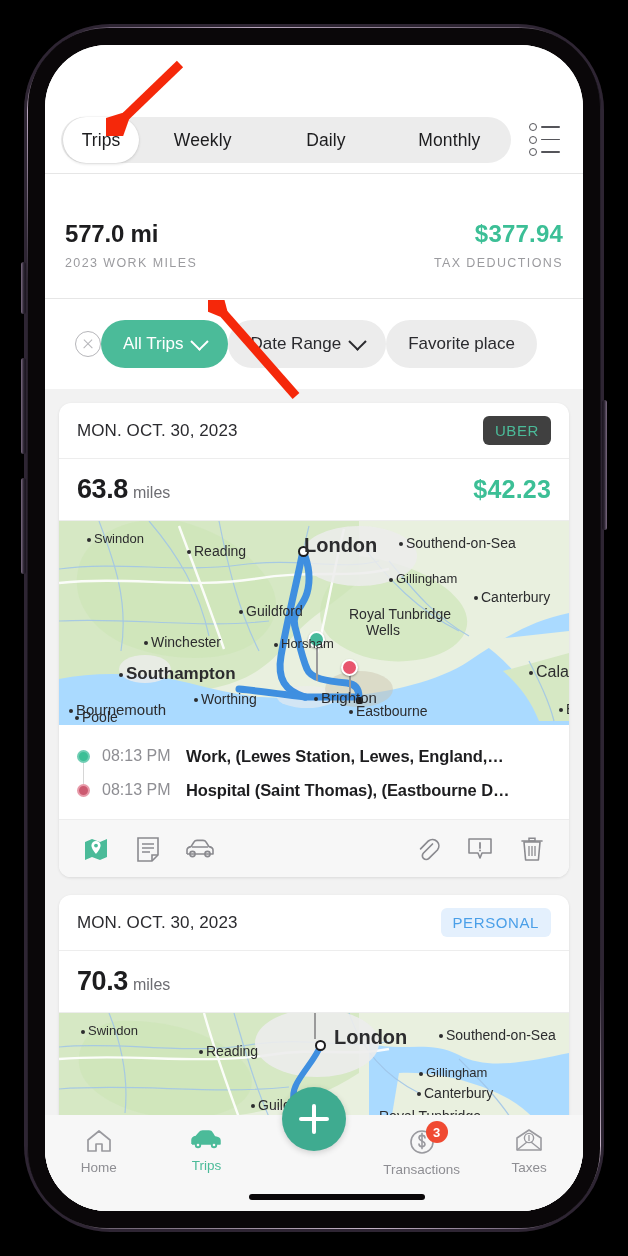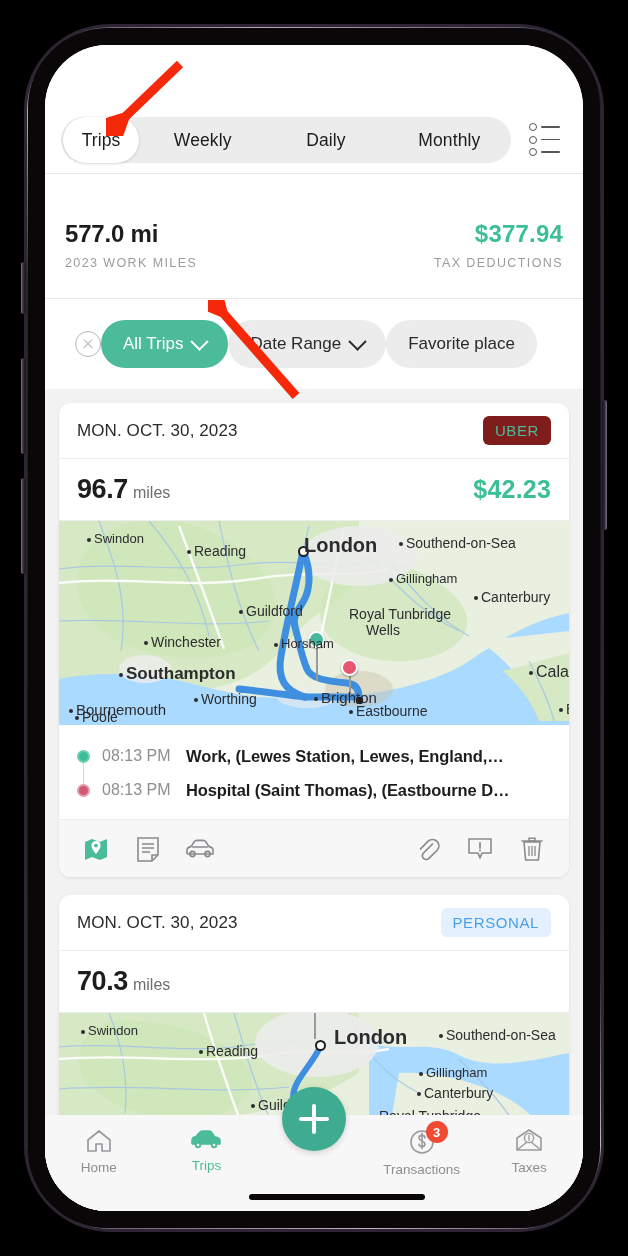--- a/index.html
+++ b/index.html
@@ -126,21 +126,21 @@
     margin: 0 14px 18px; background: #fff; border-radius: 12px; overflow: hidden;
     box-shadow: 0 1px 3px rgba(0,0,0,.10);
   }
   .card:first-child { margin-top: 14px; }
   .card-head {
     height: 56px; display: flex; align-items: center; justify-content: space-between;
     padding: 0 18px; border-bottom: 1px solid #ededed;
   }
   .card-date { font-size: 17px; color: #2b2b2f; letter-spacing: .1px; }
   .badge { font-size: 15px; padding: 6px 12px; border-radius: 6px; letter-spacing: .6px; }
-  .badge.uber { background: #7f1d1d; color: #4bbb99; }
+  .badge.uber { background: #404040; color: #4bbb99; }
   .badge.personal { background: #e4f0fd; color: #4a9fe8; }
   .card-stats {
     height: 62px; display: flex; align-items: center; justify-content: space-between;
     padding: 0 18px; border-bottom: 1px solid #ededed;
   }
   .miles-num { font-size: 27px; font-weight: bold; color: #1d1d1f; letter-spacing: -.4px; }
   .miles-unit { font-size: 16px; color: #6d6d72; margin-left: 5px; }
   .amount { font-size: 25px; font-weight: 600; color: #3cbf96; letter-spacing: .2px; }
 
   
@@ -291,21 +291,21 @@
 
       <div class="cards">
 
         <div class="card">
           <div class="card-head">
             <div class="card-date">MON. OCT. 30, 2023</div>
             <div class="badge uber">UBER</div>
           </div>
           <div class="card-stats">
             <div>
-              <span class="miles-num">96.7</span><span class="miles-unit">miles</span>
+              <span class="miles-num">63.8</span><span class="miles-unit">miles</span>
             </div>
             <div class="amount">$42.23</div>
           </div>
 
           <div class="map">
             <svg width="510" height="204" viewBox="0 0 510 204">
               <rect x="0" y="0" width="510" height="204" fill="#aadaff"></rect>
               <path d="M0 0 H510 V92 C470 100 440 120 410 140 C380 160 330 172 280 176 C240 179 200 178 160 176 L160 204 H0 Z" fill="#e9f0df"></path>
               <path d="M0 0 H300 L300 60 C280 80 250 95 230 120 C210 145 190 160 150 168 C110 175 60 178 0 176 Z" fill="#d6e8c4"></path>
               <path d="M120 0 C160 10 190 30 210 60 C225 85 215 110 190 125 C160 142 110 140 70 125 C35 112 10 80 20 45 C28 15 70 -8 120 0 Z" fill="#cde6b8" opacity=".75"></path>

